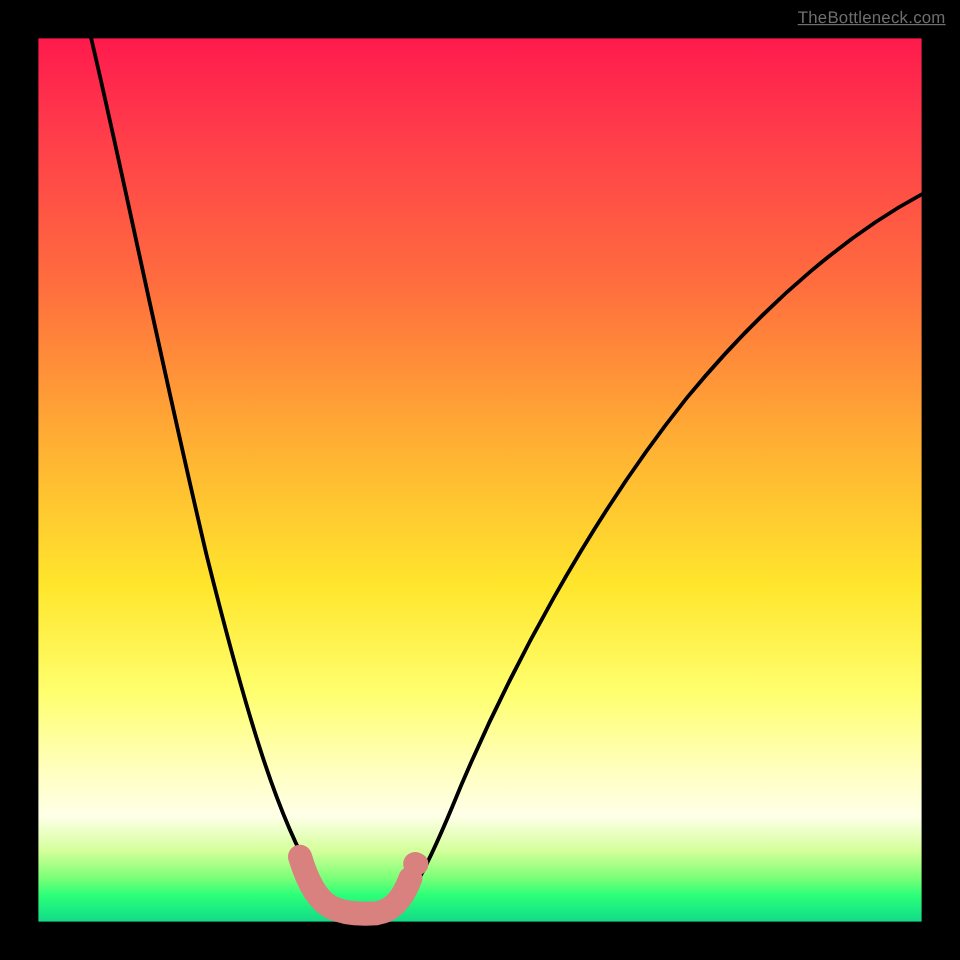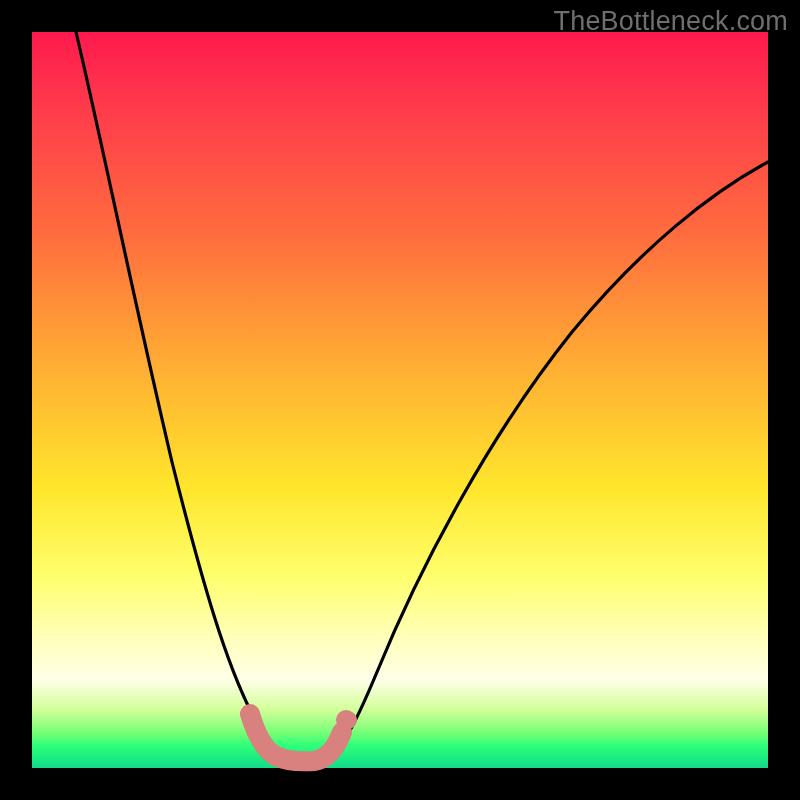--- a/index.html
+++ b/index.html
@@ -41,23 +41,24 @@
       #2dff78 97%,
       #18e884 99%,
       #16d98a 100%
     );
   }
   .watermark {
     position: absolute;
     top: 6px;
     right: 12px;
     color: #6f6f6f;
-    font-size: 27px;
+    font-size: 14px;
     letter-spacing: 0.2px;
     font-weight: 500;
+    text-decoration: underline;
   }
   svg.curves {
     position: absolute;
     left: 32px;
     top: 32px;
     width: 736px;
     height: 736px;
     overflow: visible;
   }
 </style>

